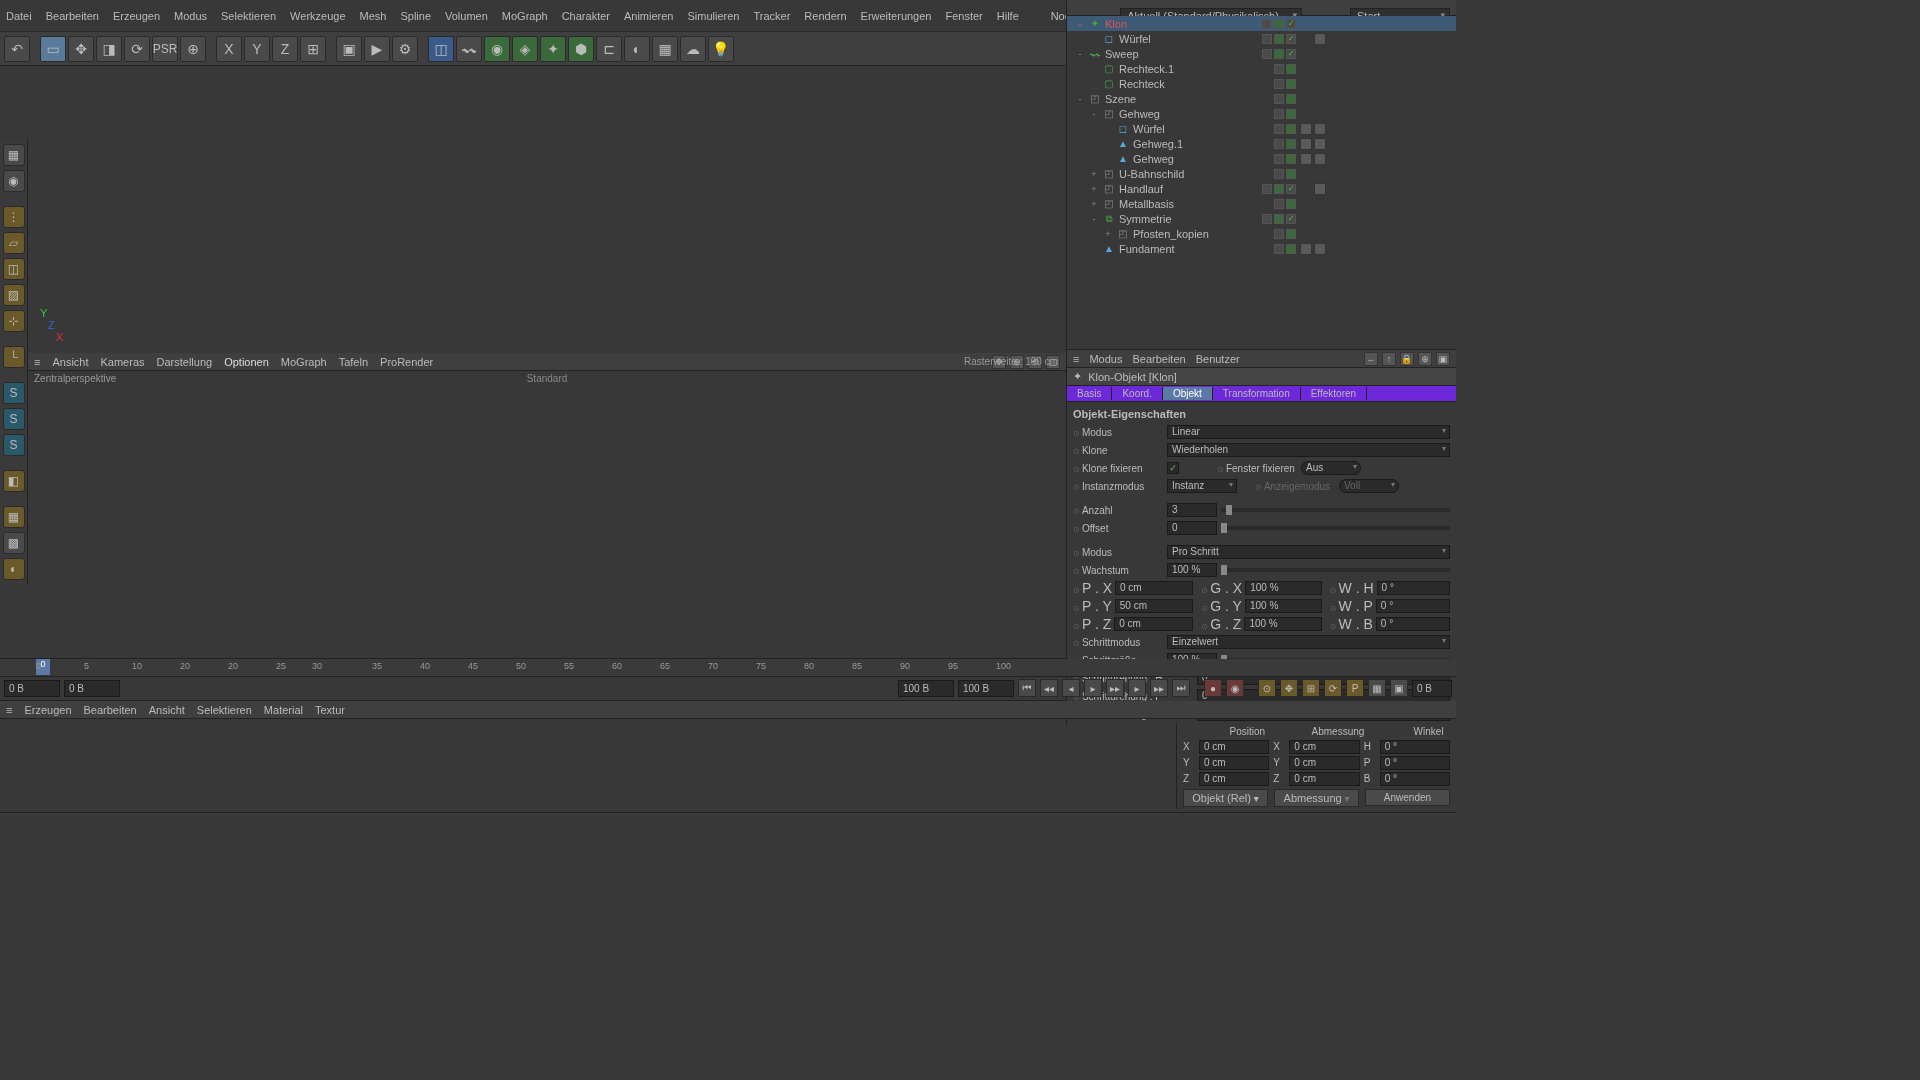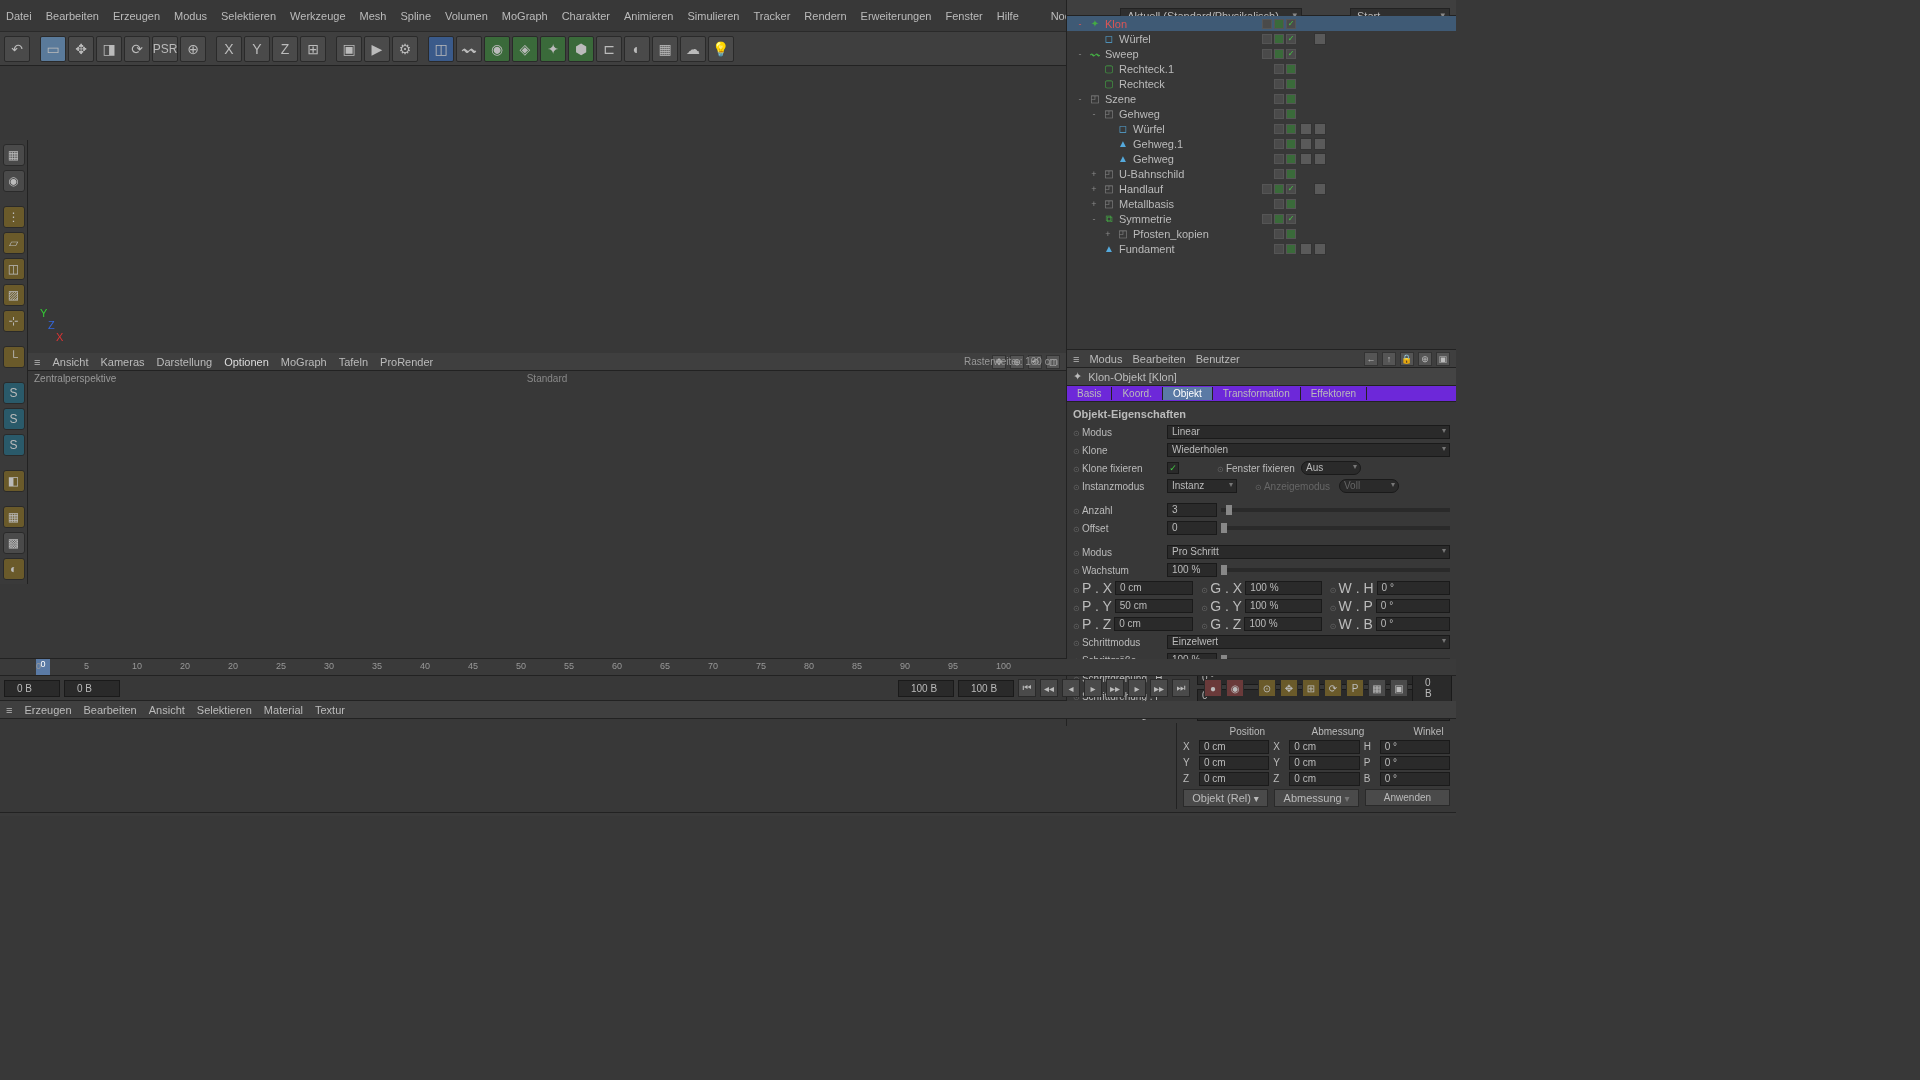--- a/index.html
+++ b/index.html
@@ -82,21 +82,21 @@
 .prow3 .glbl { font-size: 14px; min-width: 28px; }
 .prow3 .glbl::before { content: "⊙ "; color: #666; font-size: 8px; }
 .pheading { font-weight: bold; font-size: 11px; padding: 2px 0; }
 
 
 #timeline { height: 42px; background: #383838; border-top: 1px solid #222; }
 #ruler { height: 18px; background: #3a3a3a; position: relative; border-bottom: 1px solid #222; }
 #ruler .tick { position: absolute; top: 2px; font-size: 9px; color: #999; }
 #ruler .marker { position: absolute; left: 36px; top: 0; width: 14px; height: 16px; background: #5a7aa5; font-size: 9px; text-align: center; color: #fff; }
 #tlrow { height: 24px; padding: 2px 4px; gap: 4px; }
-.tlfld { background: #2a2a2a; border: 1px solid #1a1a1a; padding: 2px 12px; font-size: 10px; width: 56px; }
+.tlfld { background: #2a2a2a; border: 1px solid #1a1a1a; padding: 2px 4px; font-size: 10px; width: 56px; }
 .tlsp { flex: 1; }
 .tlbtn { width: 18px; height: 18px; background: #4a4a4a; border: 1px solid #2a2a2a; display:flex; align-items:center; justify-content:center; font-size: 10px; }
 .tlbtn.r { background: #6a3a3a; }
 .tlbtn.y { background: #6a5a2a; }
 
 
 #bottom { height: 112px; background: #383838; border-top: 1px solid #222; }
 #matbar { height: 18px; background: #3f3f3f; border-bottom: 1px solid #222; padding: 0 6px; gap: 12px; }
 #botbody { flex: 1; }
 #matarea { flex: 1; }
@@ -656,21 +656,21 @@
 
 <div id="timeline" class="col">
   <div id="ruler">
     <div class="marker">0</div>
   <span class="tick" style="left: 36px;">0</span>
       <span class="tick" style="left: 84px;">5</span>
       <span class="tick" style="left: 132px;">10</span>
       <span class="tick" style="left: 180px;">20</span>
       <span class="tick" style="left: 228px;">20</span>
       <span class="tick" style="left: 276px;">25</span>
-      <span class="tick" style="left: 324px;">30</span>
+      <span class="tick" style="left: 312px;">30</span>
       <span class="tick" style="left: 372px;">35</span>
       <span class="tick" style="left: 420px;">40</span>
       <span class="tick" style="left: 468px;">45</span>
       <span class="tick" style="left: 516px;">50</span>
       <span class="tick" style="left: 564px;">55</span>
       <span class="tick" style="left: 612px;">60</span>
       <span class="tick" style="left: 660px;">65</span>
       <span class="tick" style="left: 708px;">70</span>
       <span class="tick" style="left: 756px;">75</span>
       <span class="tick" style="left: 804px;">80</span>

